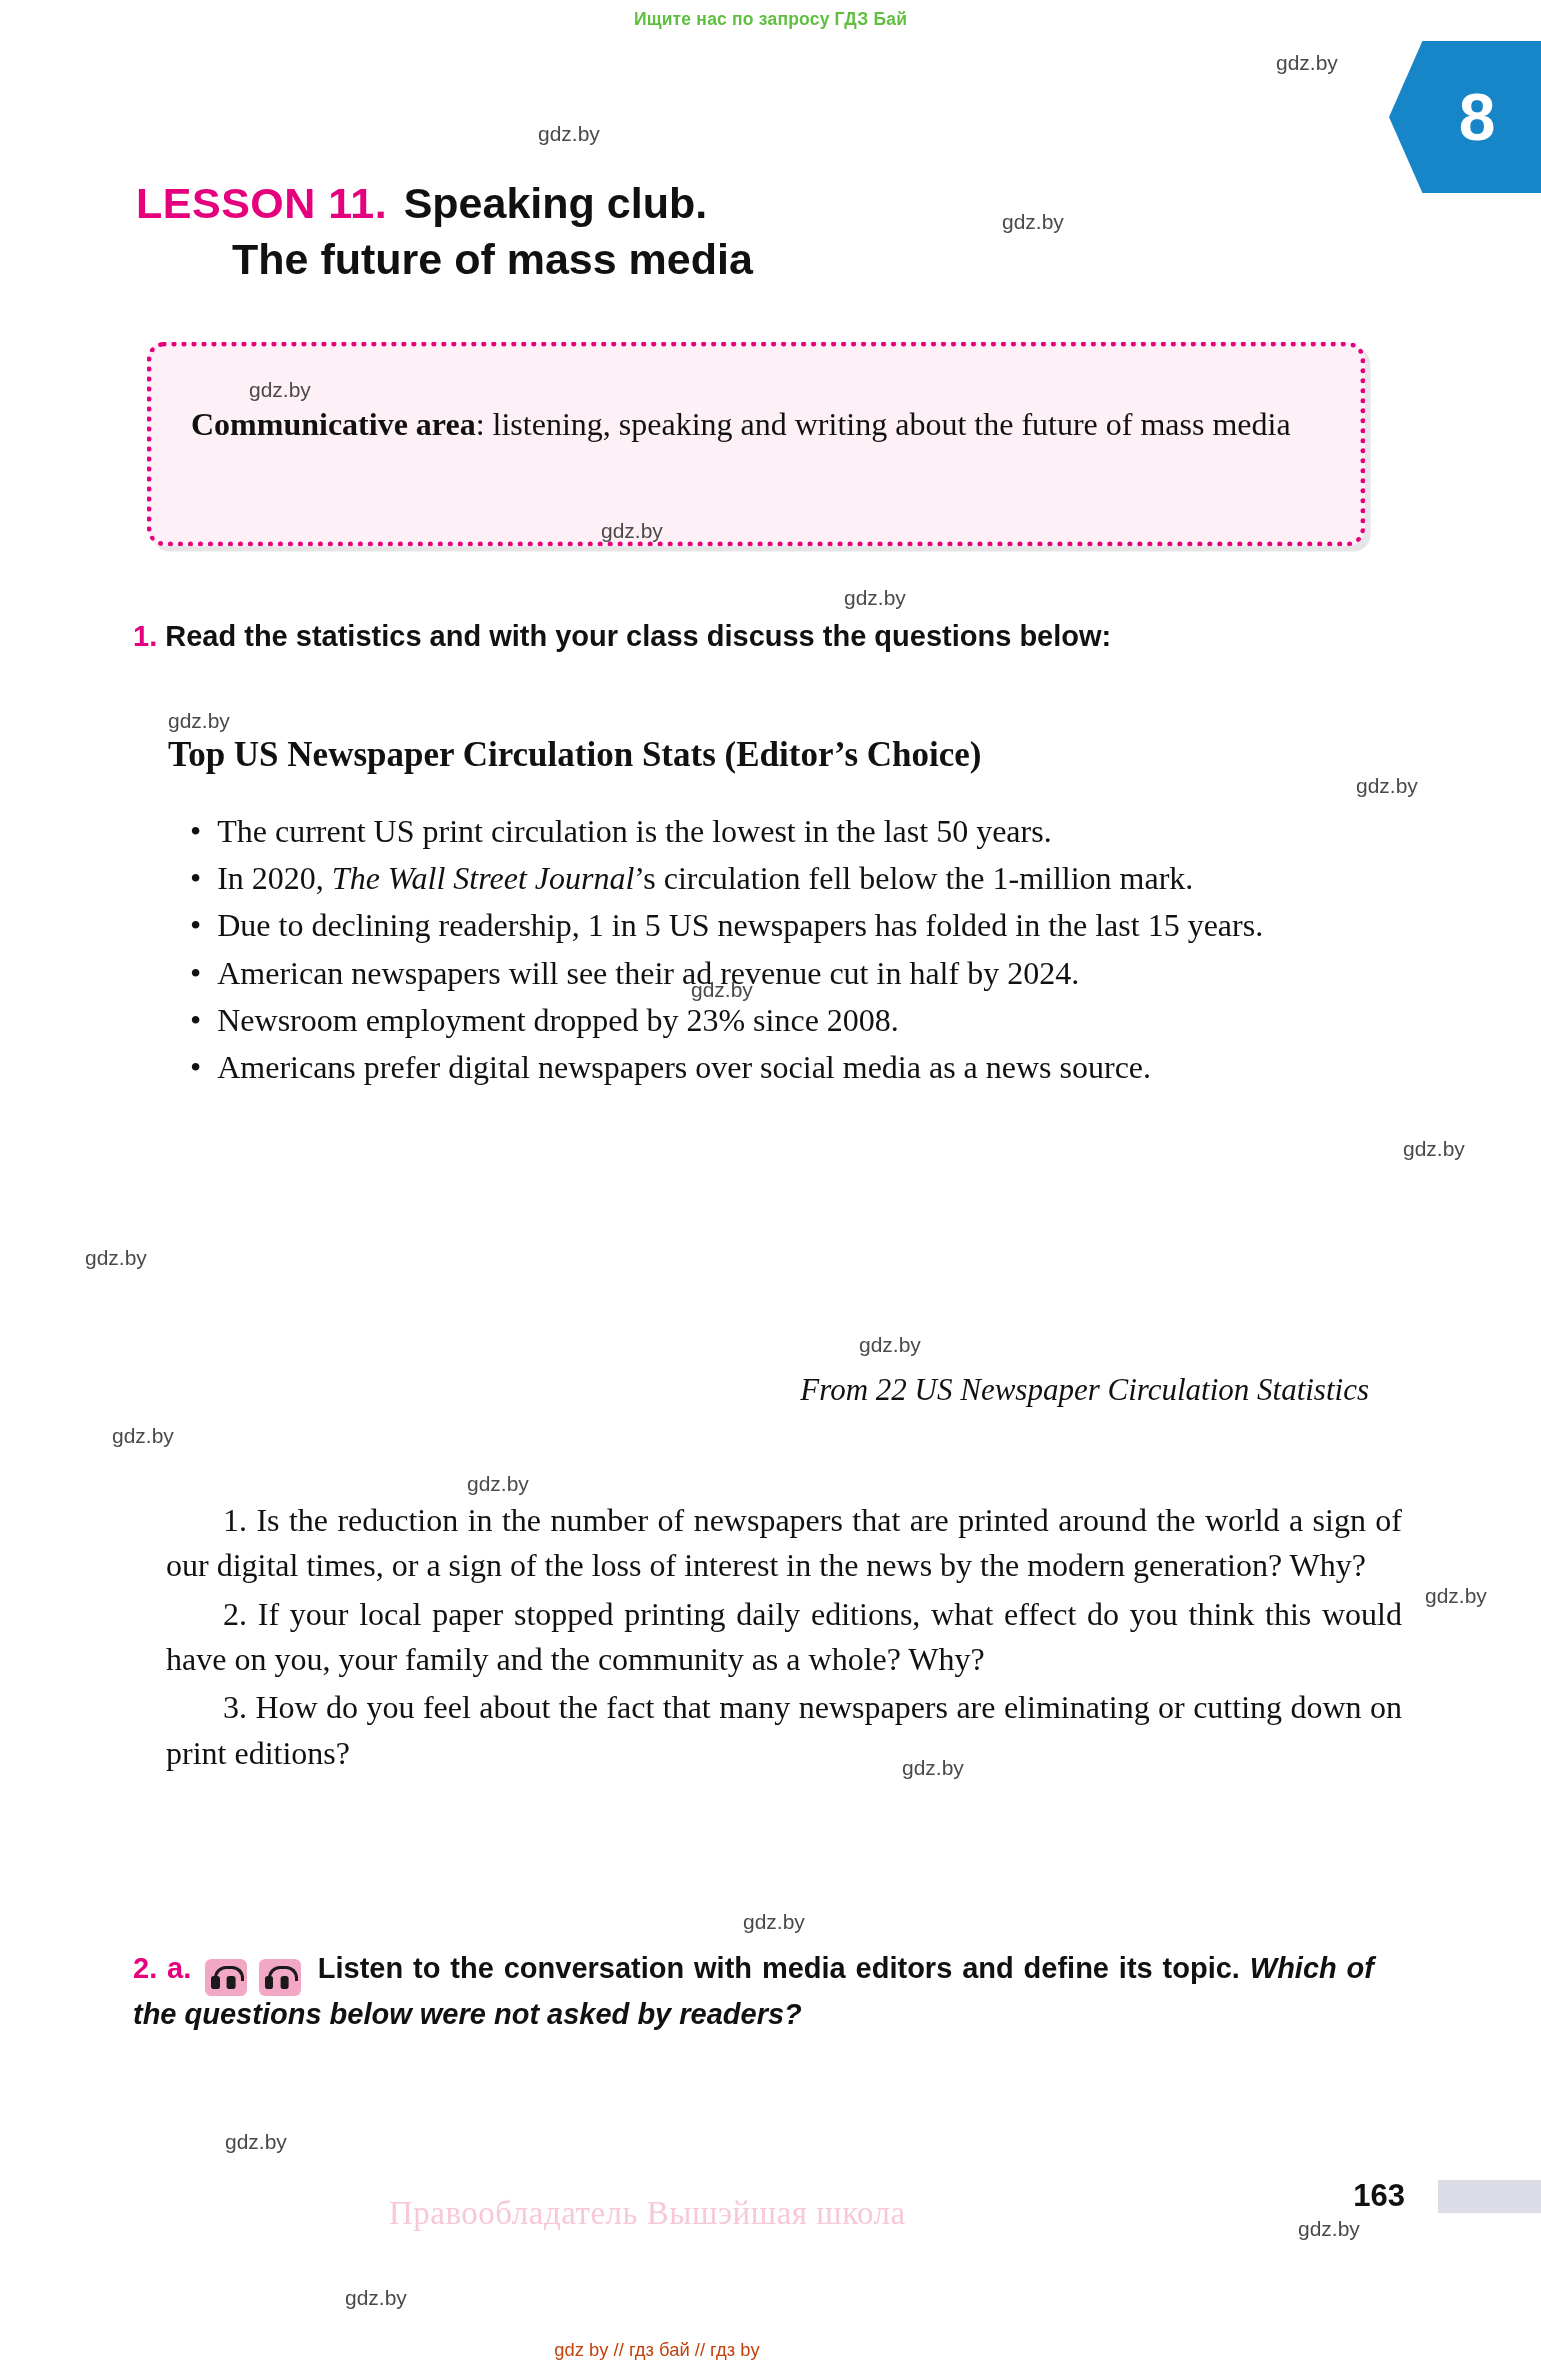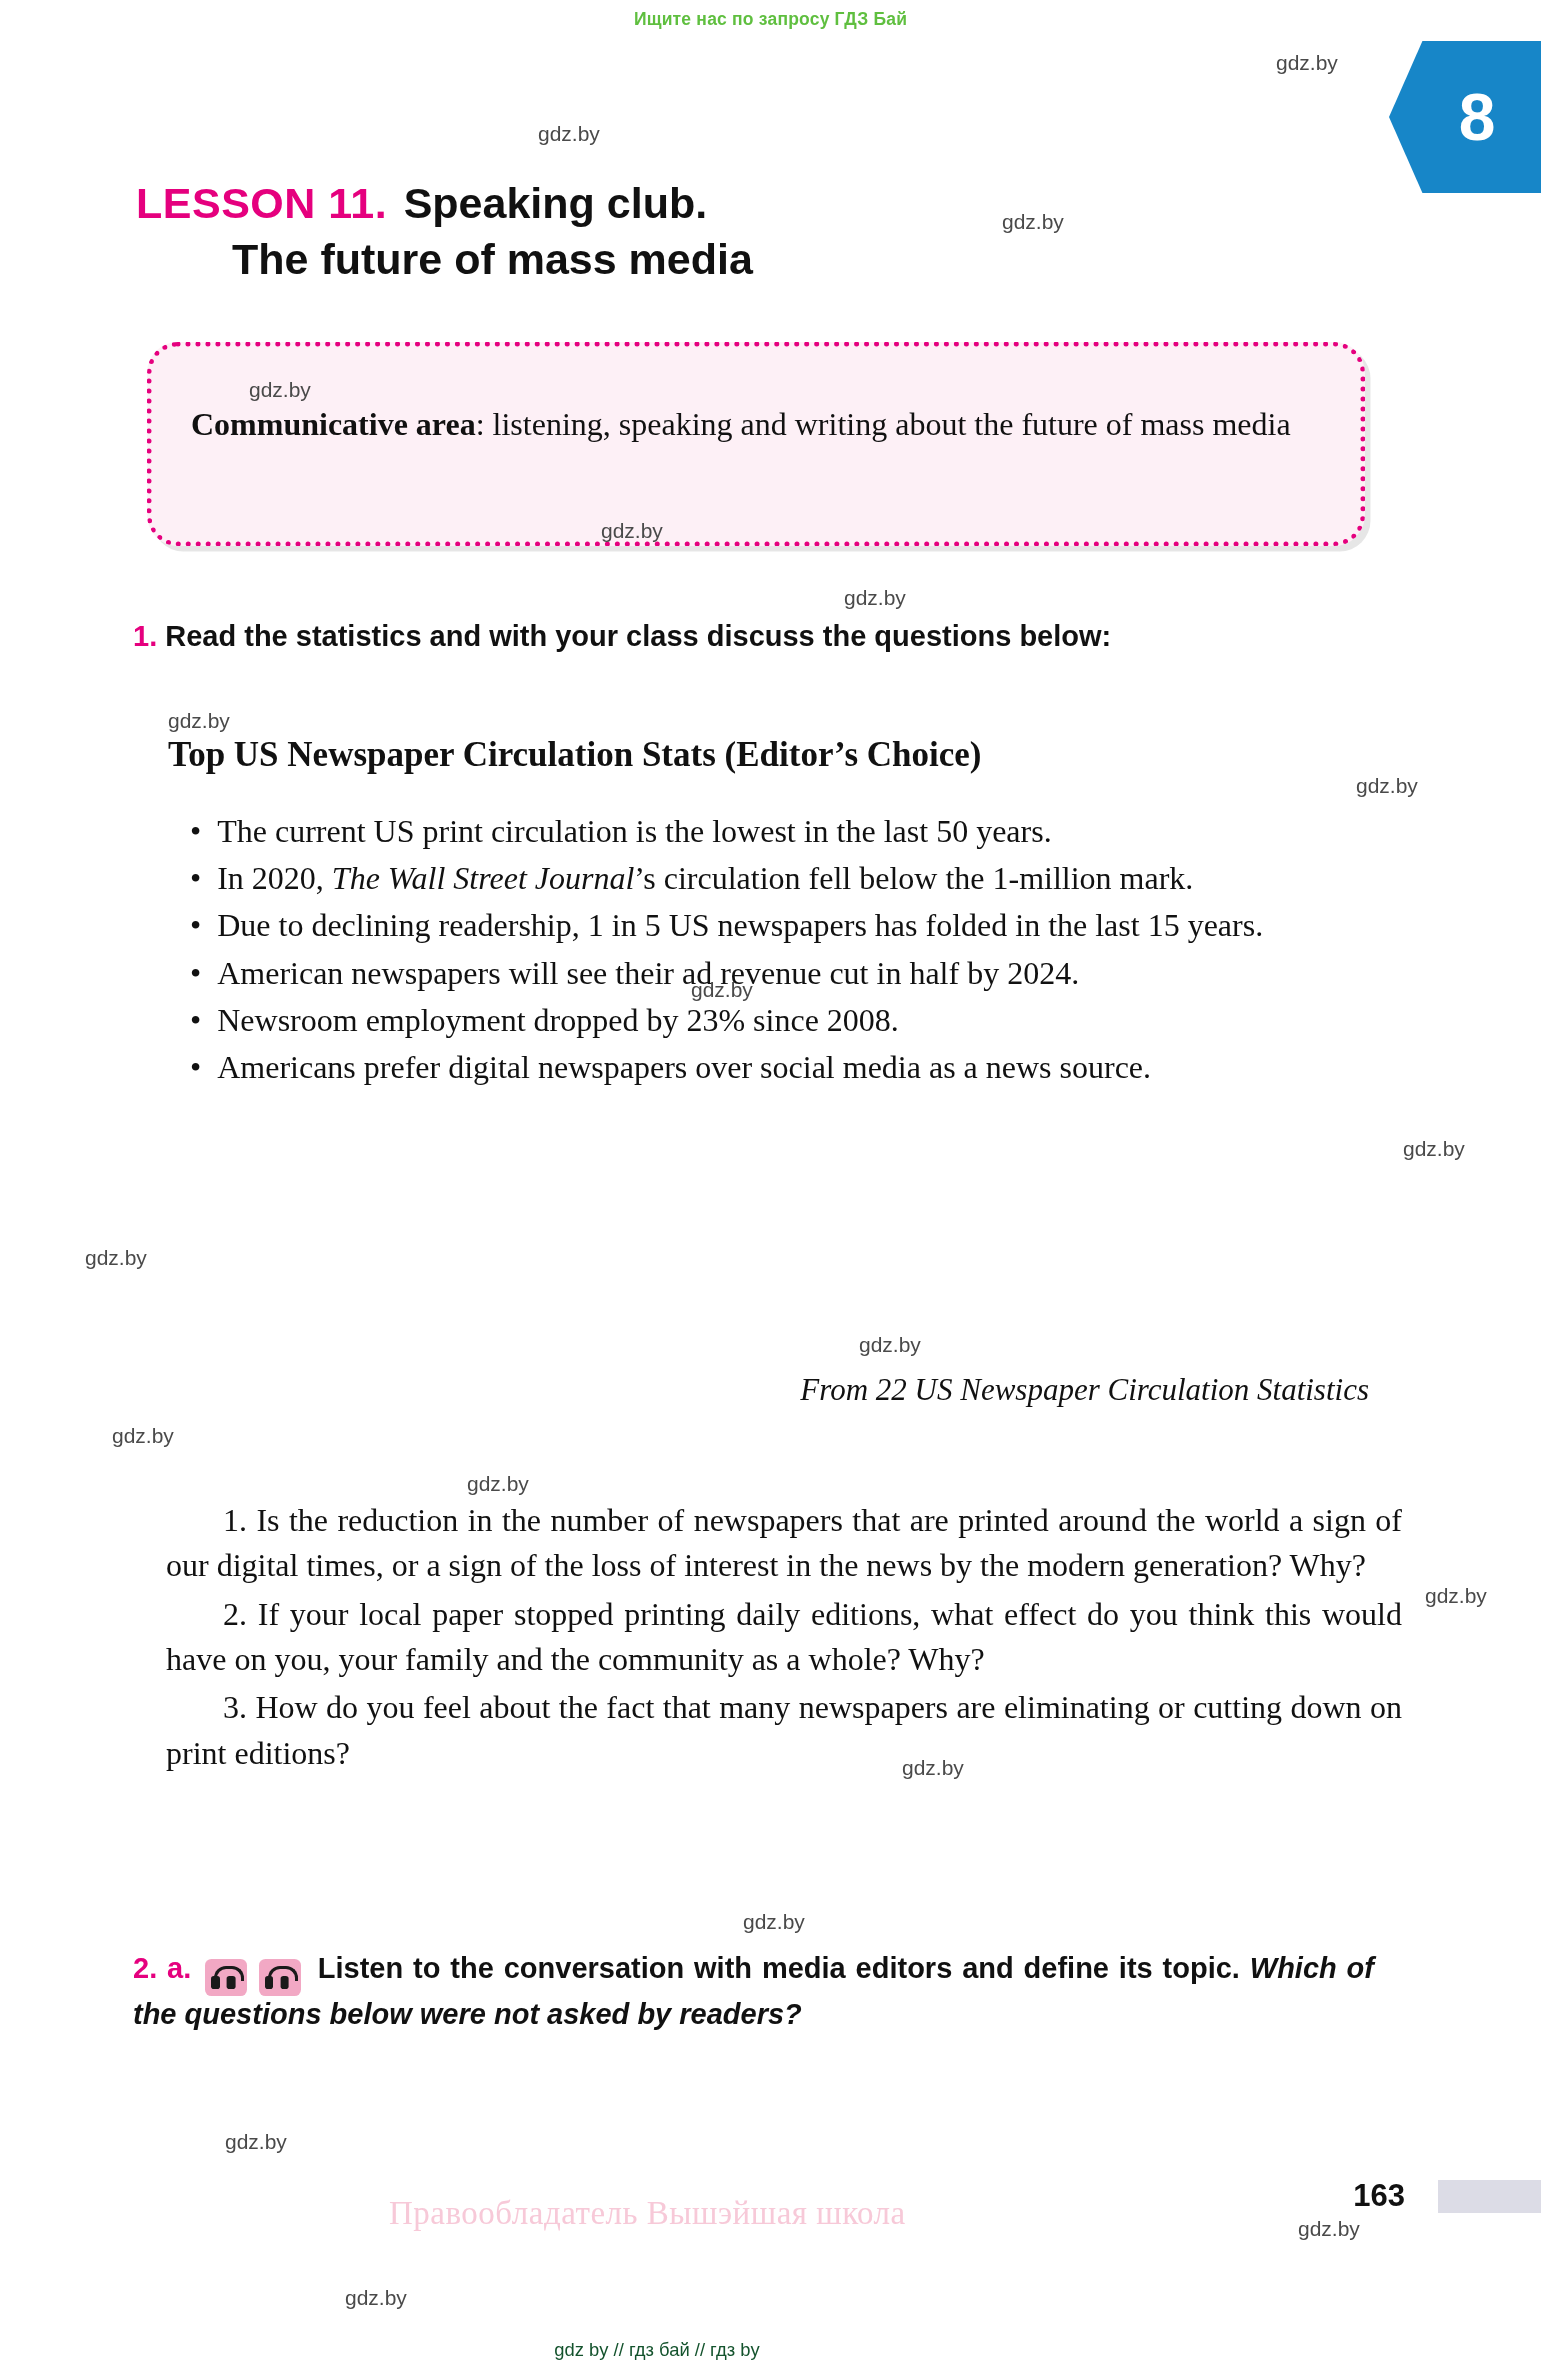--- a/index.html
+++ b/index.html
@@ -44,21 +44,21 @@
     letter-spacing: 0.5px;
   }
   .footer-wm {
     position: absolute;
     bottom: 16.5px;
     left: 0;
     width: 1314px;
     text-align: center;
     font-family: "Liberation Sans", sans-serif;
     font-size: 18.4px;
-    color: #14532d;
+    color: #c2410c;
     white-space: nowrap;
   }
 
   
   .page-tab {
     position: absolute;
     top: 41px;
     right: 0;
     width: 152px;
     height: 152px;
@@ -116,21 +116,21 @@
   }
 
   
   .comm-box {
     position: absolute;
     top: 342px;
     left: 147px;
     width: 1218px;
     height: 204px;
     border: 5.5px dotted #e5007e;
-    border-radius: 31px;
+    border-radius: 17px;
     background: #fdf0f6;
     box-shadow: 5.5px 5.5px 0 rgba(200,200,200,0.45);
   }
   .comm-text {
     position: absolute;
     top: 55px;
     left: 39px;
     width: 1140px;
     font-size: 32px;
     line-height: 1.38;

